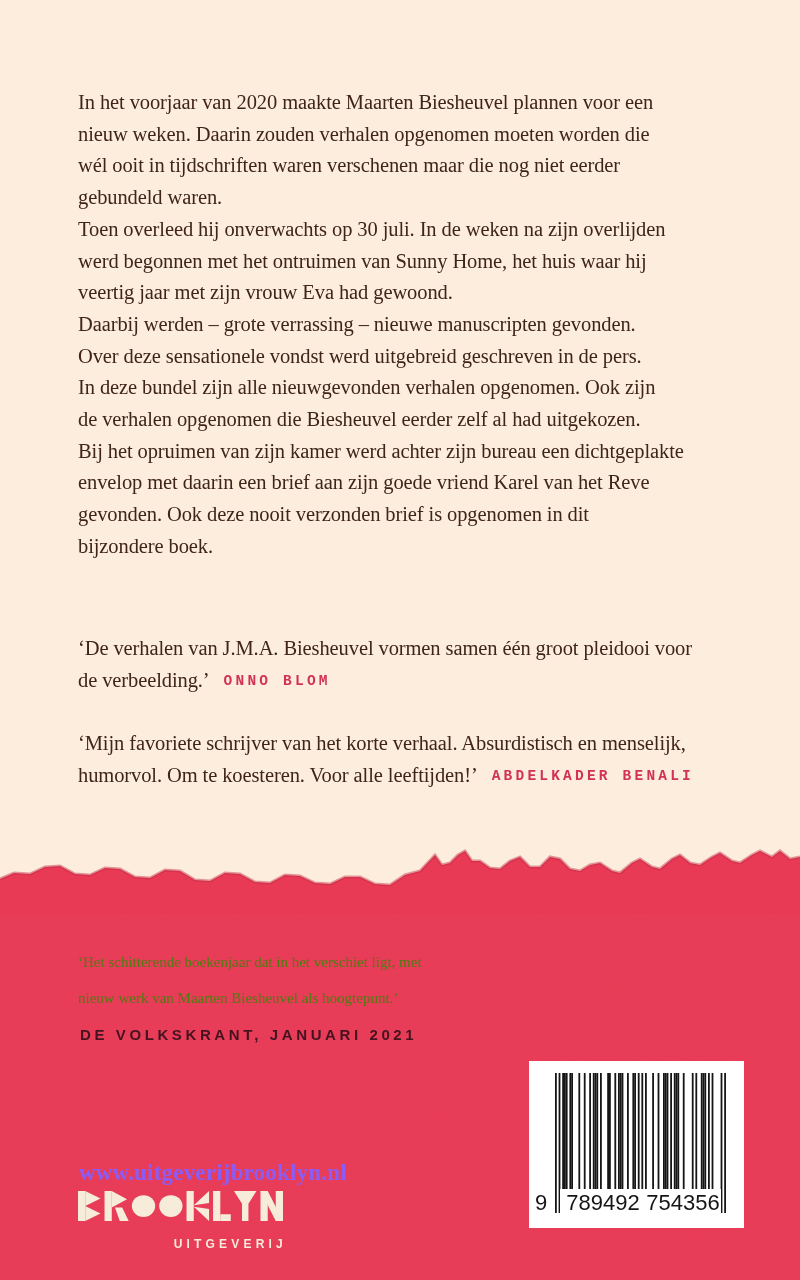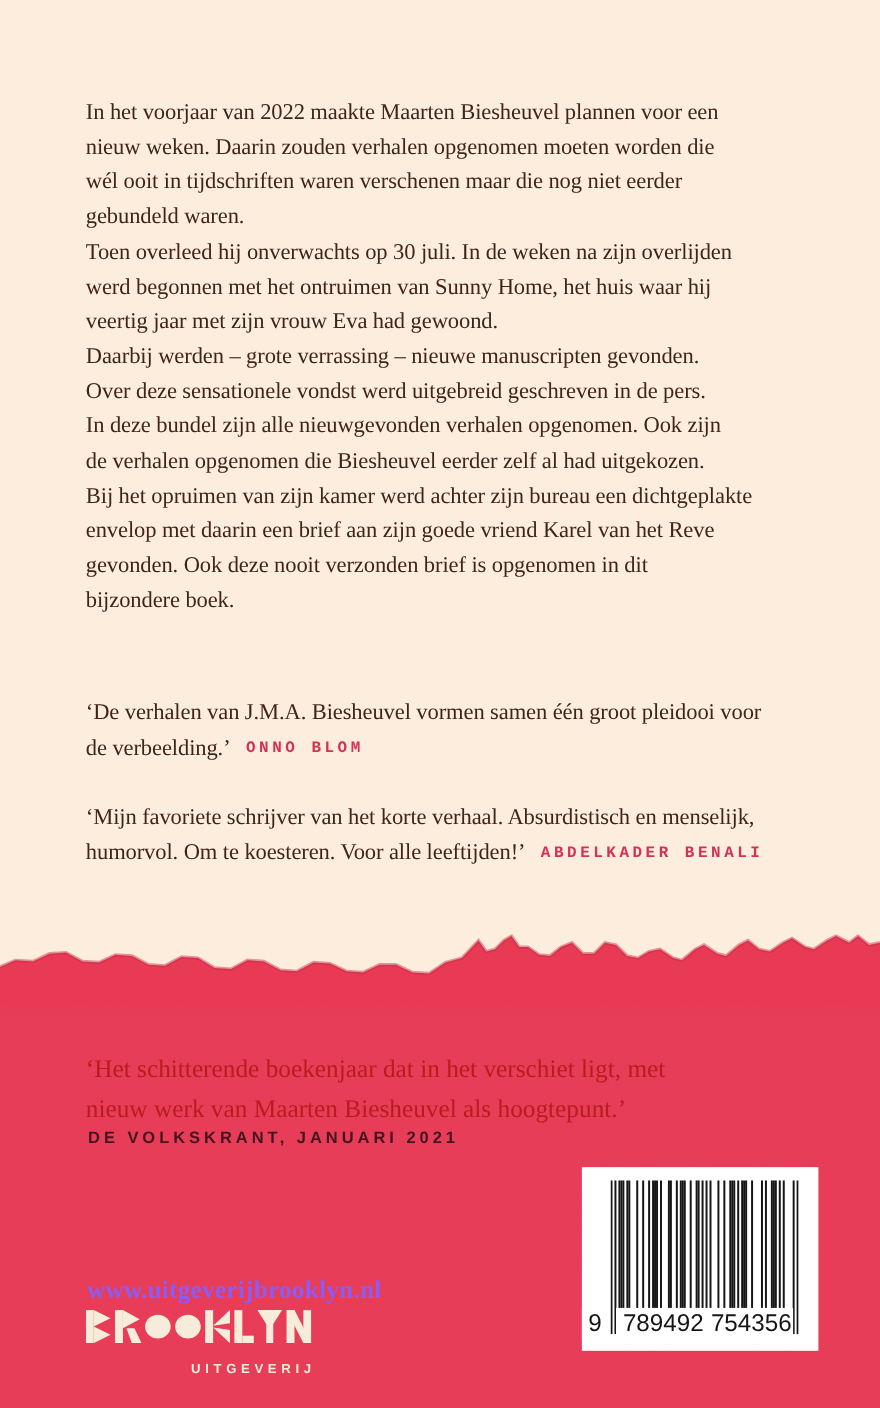--- a/index.html
+++ b/index.html
@@ -24,21 +24,21 @@
     font-family:Liberation Mono, monospace;
     font-weight:bold;font-size:14.5px;letter-spacing:3.2px;
     color:#d23355;margin-left:14px;position:relative;top:-2px;
   }
   
   #torn-edge{position:absolute;left:0;top:841px;width:800px;height:76px;display:block;}
   #red-band{position:absolute;left:0;top:915px;width:800px;height:365px;background:#e83a55;}
   #red-texture{position:absolute;left:0;top:915px;width:800px;height:365px;pointer-events:none;}
   .press-quote{
     position:absolute;left:78px;top:944px;width:690px;
-    font-size:23px;line-height:36px;color:#b91c1c;margin-top:10px;
+    font-size:15px;line-height:36px;color:#4d7c0f;
   }
   .press-quote .line{white-space:nowrap;}
   .press-attr{
     position:absolute;left:80px;top:1026px;
     font-family:"Liberation Sans","DejaVu Sans",sans-serif;
     font-weight:bold;font-size:15px;letter-spacing:3.6px;color:#45131f;
   }
   .website{
     position:absolute;left:79px;top:1160px;
     font-weight:bold;font-size:23px;color:#8b5cf6;letter-spacing:0.2px;
@@ -66,21 +66,21 @@
   #bc-d0{left:0;width:24px;}
   #bc-d1{left:31px;width:86px;}
   #bc-d2{left:116px;width:76px;}
 </style>
 </head>
 <body>
 
 <div id="cover">
 
   <section class="synopsis">
-      <div class="line">In het voorjaar van 2022 maakte Maarten Biesheuvel plannen voor een</div>
+      <div class="line">In het voorjaar van 2020 maakte Maarten Biesheuvel plannen voor een</div>
       <div class="line">nieuw weken. Daarin zouden verhalen opgenomen moeten worden die</div>
       <div class="line">wél ooit in tijdschriften waren verschenen maar die nog niet eerder</div>
       <div class="line">gebundeld waren.</div>
       <div class="line">Toen overleed hij onverwachts op 30 juli. In de weken na zijn overlijden</div>
       <div class="line">werd begonnen met het ontruimen van Sunny Home, het huis waar hij</div>
       <div class="line">veertig jaar met zijn vrouw Eva had gewoond.</div>
       <div class="line">Daarbij werden – grote verrassing – nieuwe manuscripten gevonden.</div>
       <div class="line">Over deze sensationele vondst werd uitgebreid geschreven in de pers.</div>
       <div class="line">In deze bundel zijn alle nieuwgevonden verhalen opgenomen. Ook zijn</div>
       <div class="line">de verhalen opgenomen die Biesheuvel eerder zelf al had uitgekozen.</div>

